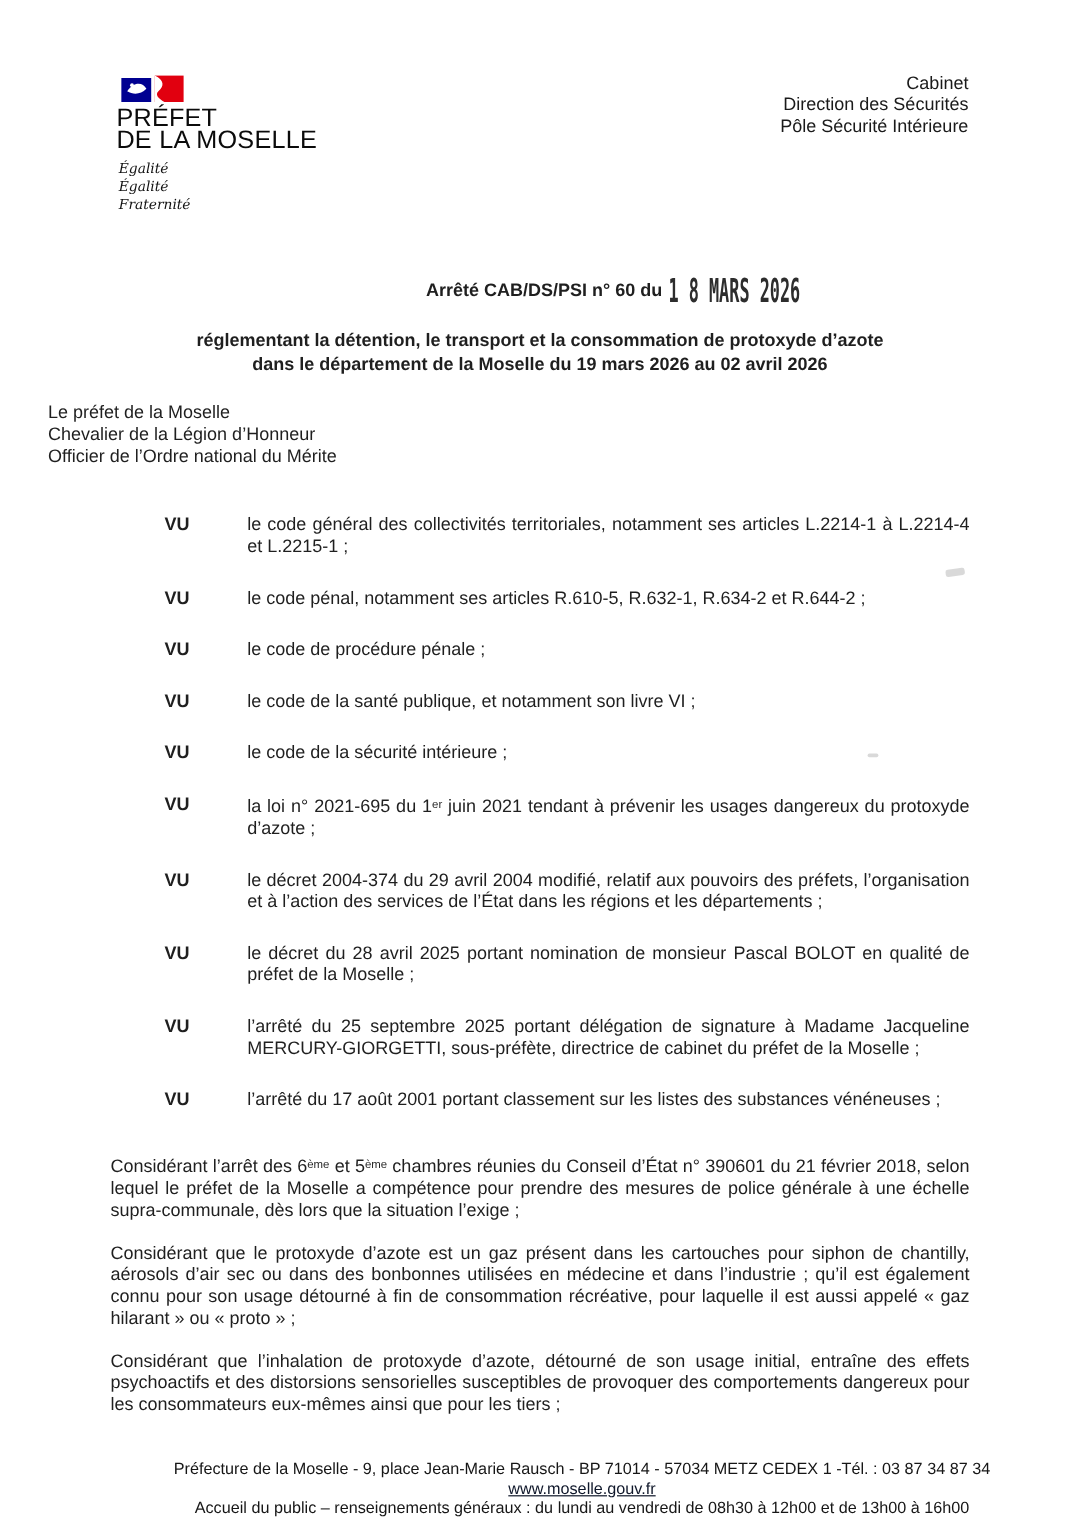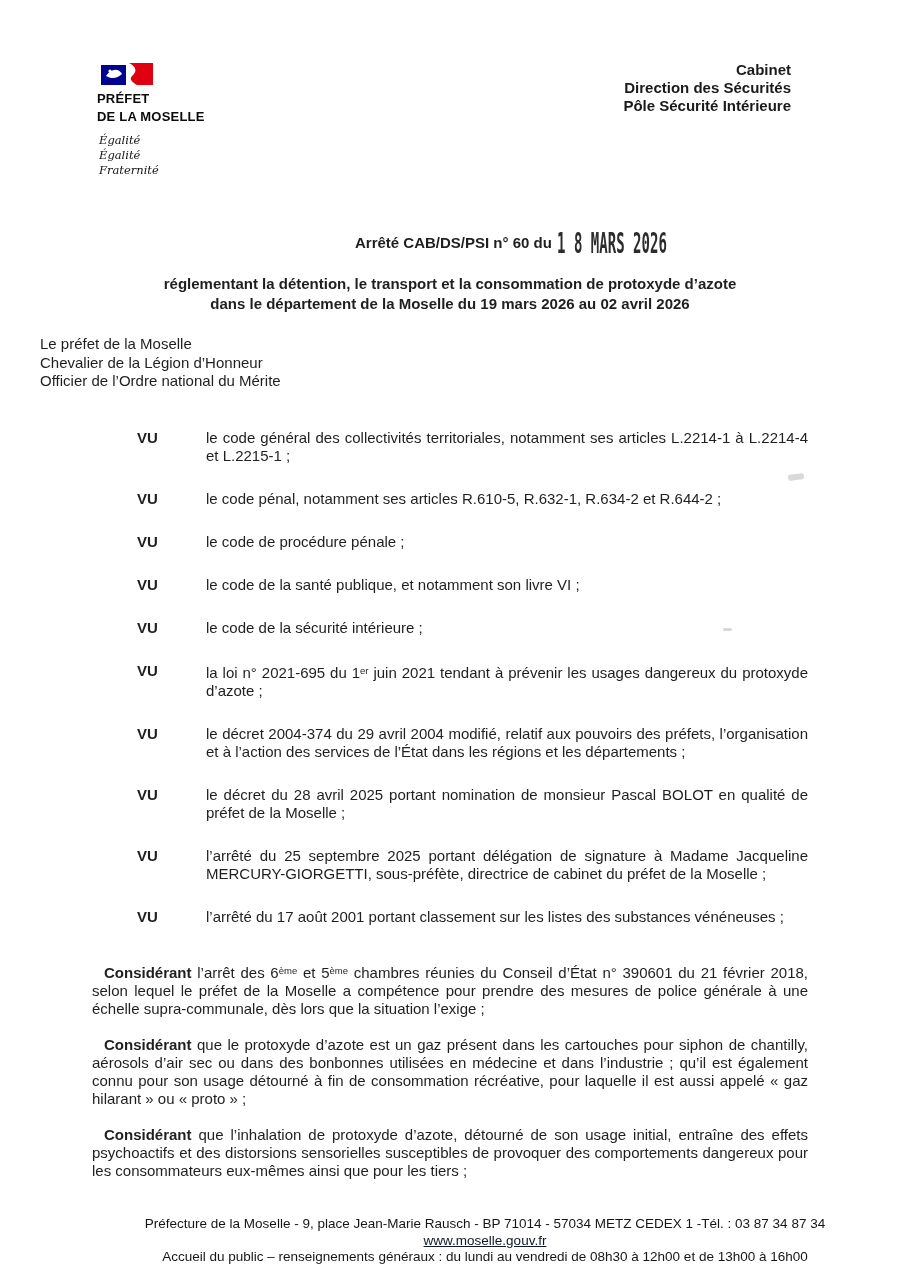--- a/index.html
+++ b/index.html
@@ -8,43 +8,43 @@
     width:900px;height:1272px;
     margin:0 auto;
     background:#ffffff;
     font-family:"Liberation Sans", sans-serif;
     color:#1f1f1f;
     overflow:hidden;
   }
   
   .logo{position:absolute;left:97px;top:62px;}
   .logo svg{display:block;margin-left:4px;margin-bottom:3px;}
-  .logo-name{font-weight:bold;font-size:13px;line-height:18px;color:#0b0b0b;letter-spacing:.2px;}
+  .logo-name{font-weight:normal;font-size:21px;line-height:18px;color:#0b0b0b;letter-spacing:.2px;}
   .motto{font-family:"DejaVu Serif", serif;font-style:italic;font-size:11.5px;line-height:15px;color:#111;margin-top:7px;margin-left:2px;}
-  .service{position:absolute;right:109px;top:61px;text-align:right;font-weight:bold;font-size:15px;line-height:18px;color:#1a1a1a;}
+  .service{position:absolute;right:93px;top:61px;text-align:right;font-weight:normal;font-size:15px;line-height:18px;color:#1a1a1a;}
   
   .title-row{position:absolute;left:355px;top:234px;font-weight:bold;font-size:15px;white-space:nowrap;}
   .stamp{
     position:absolute;left:557px;top:227px;
     font-family:"DejaVu Sans Mono", monospace;
     font-size:27px;font-weight:bold;color:#2d2d2d;
     transform:scaleX(0.52) scaleY(1.02);transform-origin:left top;
     white-space:nowrap;letter-spacing:0px;
   }
   .subject{position:absolute;left:0;top:274px;width:100%;text-align:center;font-weight:bold;font-size:15px;line-height:20px;}
   .authority{position:absolute;left:12px;top:335px;width:100%;text-align:left;font-size:15px;line-height:18.5px;padding-left:28px;}
   
   .vu-list{position:absolute;left:137px;top:429px;width:671px;font-size:15px;line-height:18px;}
   .vu-item{display:flex;margin-bottom:25px;}
   .vu-label{flex:0 0 69px;font-weight:bold;}
   .vu-text{flex:1;text-align:justify;}
   
   .considerants{position:absolute;left:92px;top:962px;width:716px;font-size:15px;line-height:18px;}
   .considerant{text-align:justify;margin:0 0 18px 0;}
-  .b{font-weight:bold;margin-left:12px;}
+  .b{font-weight:normal;}
   .sup{font-size:9.5px;vertical-align:0.4em;}
   
   .footer{position:absolute;left:0;top:1216px;width:100%;text-align:center;font-size:13.5px;line-height:16.5px;color:#161616;padding-left:35px;}
   .footer a{color:#0f172a;text-decoration:underline;}
   
   .artifact{position:absolute;background:#b9b9b9;opacity:.55;border-radius:2px;}
   .artifact.a1{left:788px;top:474px;width:16px;height:6px;transform:rotate(-8deg);}
   .artifact.a2{left:723px;top:628px;width:9px;height:3px;}
 </style>
 </head>

